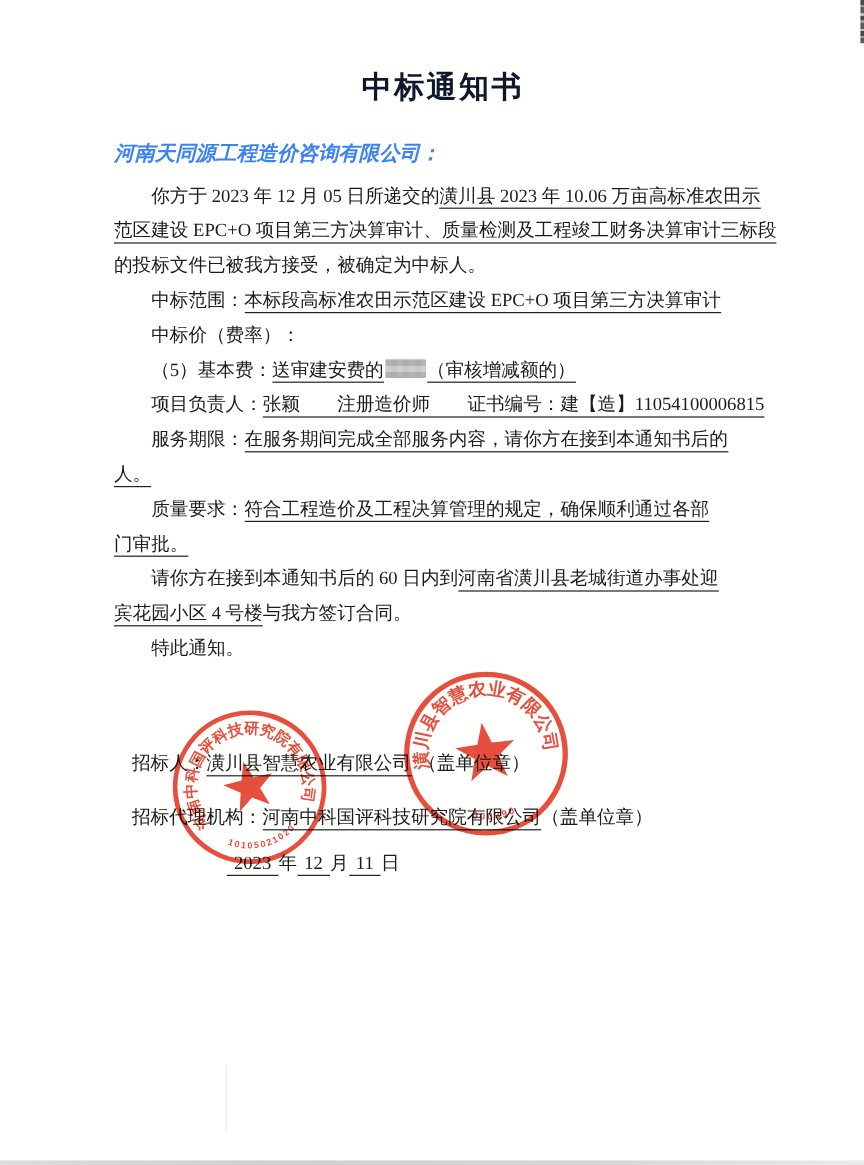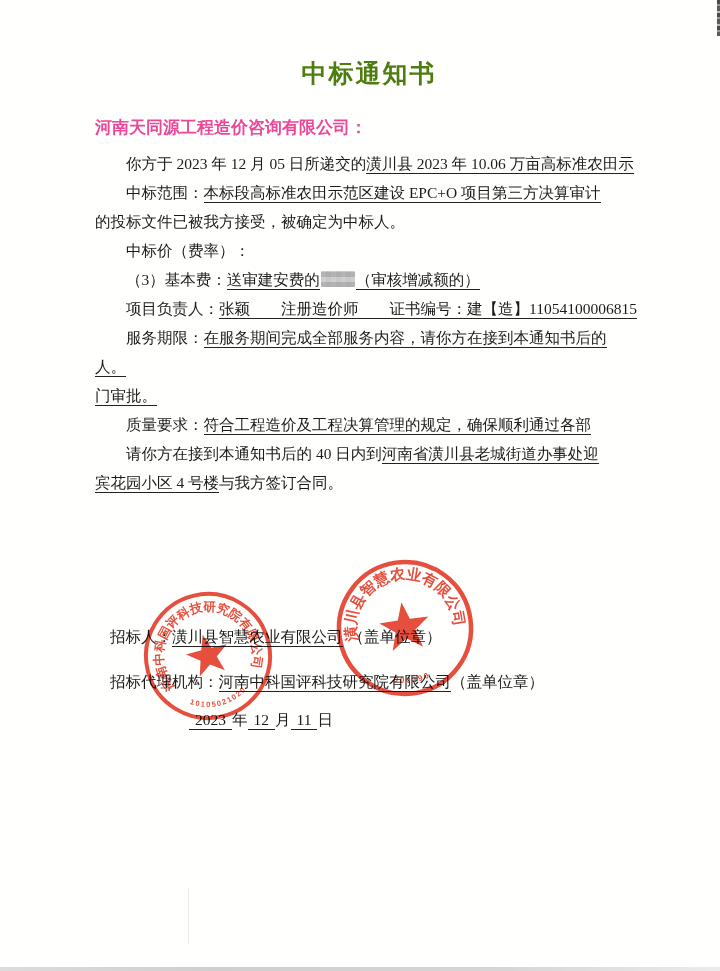--- a/index.html
+++ b/index.html
@@ -1,21 +1,21 @@
 <!DOCTYPE html>
 <html><head>
 <meta charset="utf-8">
 <style>
   html,body{margin:0;padding:0;background:#ffffff;}
   .page{position:relative;width:720px;height:971px;background:#fffffe;overflow:hidden;
         font-family:"Liberation Serif","DejaVu Serif",serif;color:#1b1b1b;}
   .doc{position:absolute;left:95px;top:48px;width:548px;}
   h1.title{font-size:25px;font-weight:bold;text-align:center;letter-spacing:2px;
-           margin:8px 0 24px;line-height:36px;color:#4d7c0f;}
-  .addressee{font-weight:bold;font-size:17px;line-height:24px;margin-bottom:9px;color:#ec4899;}
+           margin:8px 0 24px;line-height:36px;color:#0f172a;}
+  .addressee{font-weight:bold;font-size:17px;line-height:24px;margin-bottom:9px;color:#3b82f6;font-style:italic;}
   .body-lines{font-size:15.5px;}
   .line{line-height:29px;white-space:nowrap;}
   .line.indent{text-indent:31px;}
   .u{border-bottom:1.4px solid #222;padding-bottom:1px;}
   .redact{display:inline-block;height:16px;vertical-align:-2px;margin:0 1px;border-radius:1px;
      background:
        repeating-linear-gradient(0deg,rgba(160,160,160,.75) 0 5px,rgba(200,200,200,.75) 5px 10px),
        repeating-linear-gradient(90deg,#cdcdcd 0 5px,#b6b6b6 5px 10px);
      filter:blur(.6px);opacity:.9;}
   .sig{position:absolute;left:95px;top:610px;width:560px;font-size:15.5px;}
@@ -40,31 +40,33 @@
 </head>
 <body>
 
 <div class="page">
 
   <div class="doc">
     <h1 class="title">中标通知书</h1>
     <div class="addressee">河南天同源工程造价咨询有限公司：</div>
     <div class="body-lines" id="doc-body">
         <div class="line indent"><span>你方于 2023 年 12 月 05 日所递交的</span><span class="u">潢川县 2023 年 10.06 万亩高标准农田示</span></div>
+        <div class="line"><span class="u">范区建设 EPC+O 项目第三方决算审计、质量检测及工程竣工财务决算审计三标段</span></div>
+        <div class="line"><span>的投标文件已被我方接受，被确定为中标人。</span></div>
         <div class="line indent"><span>中标范围：</span><span class="u">本标段高标准农田示范区建设 EPC+O 项目第三方决算审计</span></div>
-        <div class="line"><span>的投标文件已被我方接受，被确定为中标人。</span></div>
         <div class="line indent"><span>中标价（费率）：</span></div>
-        <div class="line indent"><span>（3）基本费：</span><span class="u">送审建安费的</span><span class="redact" style="width: 34px;"></span><span class="u">（审核增减额的）</span></div>
+        <div class="line indent"><span>（5）基本费：</span><span class="u">送审建安费的</span><span class="redact" style="width: 34px;"></span><span class="u">（审核增减额的）</span></div>
         <div class="line indent"><span>项目负责人：</span><span class="u">张颖　　注册造价师　　证书编号：建【造】11054100006815</span></div>
         <div class="line indent"><span>服务期限：</span><span class="u">在服务期间完成全部服务内容，请你方在接到本通知书后的</span></div>
         <div class="line"><span class="u">人。</span></div>
+        <div class="line indent"><span>质量要求：</span><span class="u">符合工程造价及工程决算管理的规定，确保顺利通过各部</span></div>
         <div class="line"><span class="u">门审批。</span></div>
-        <div class="line indent"><span>质量要求：</span><span class="u">符合工程造价及工程决算管理的规定，确保顺利通过各部</span></div>
-        <div class="line indent"><span>请你方在接到本通知书后的 40 日内到</span><span class="u">河南省潢川县老城街道办事处迎</span></div>
+        <div class="line indent"><span>请你方在接到本通知书后的 60 日内到</span><span class="u">河南省潢川县老城街道办事处迎</span></div>
         <div class="line"><span class="u">宾花园小区 4 号楼</span><span>与我方签订合同。</span></div>
+        <div class="line indent"><span>特此通知。</span></div>
       </div>
   </div>
 
   <div class="sig">
     <div class="sig-line bidder">
       <span>招标人：</span><span class="u">潢川县智慧农业有限公司</span><span class="seal-note">（盖单位章）</span>
     </div>
     <div class="sig-line agency">
       <span>招标代理机构：</span><span class="u">河南中科国评科技研究院有限公司</span><span>（盖单位章）</span>
     </div>

